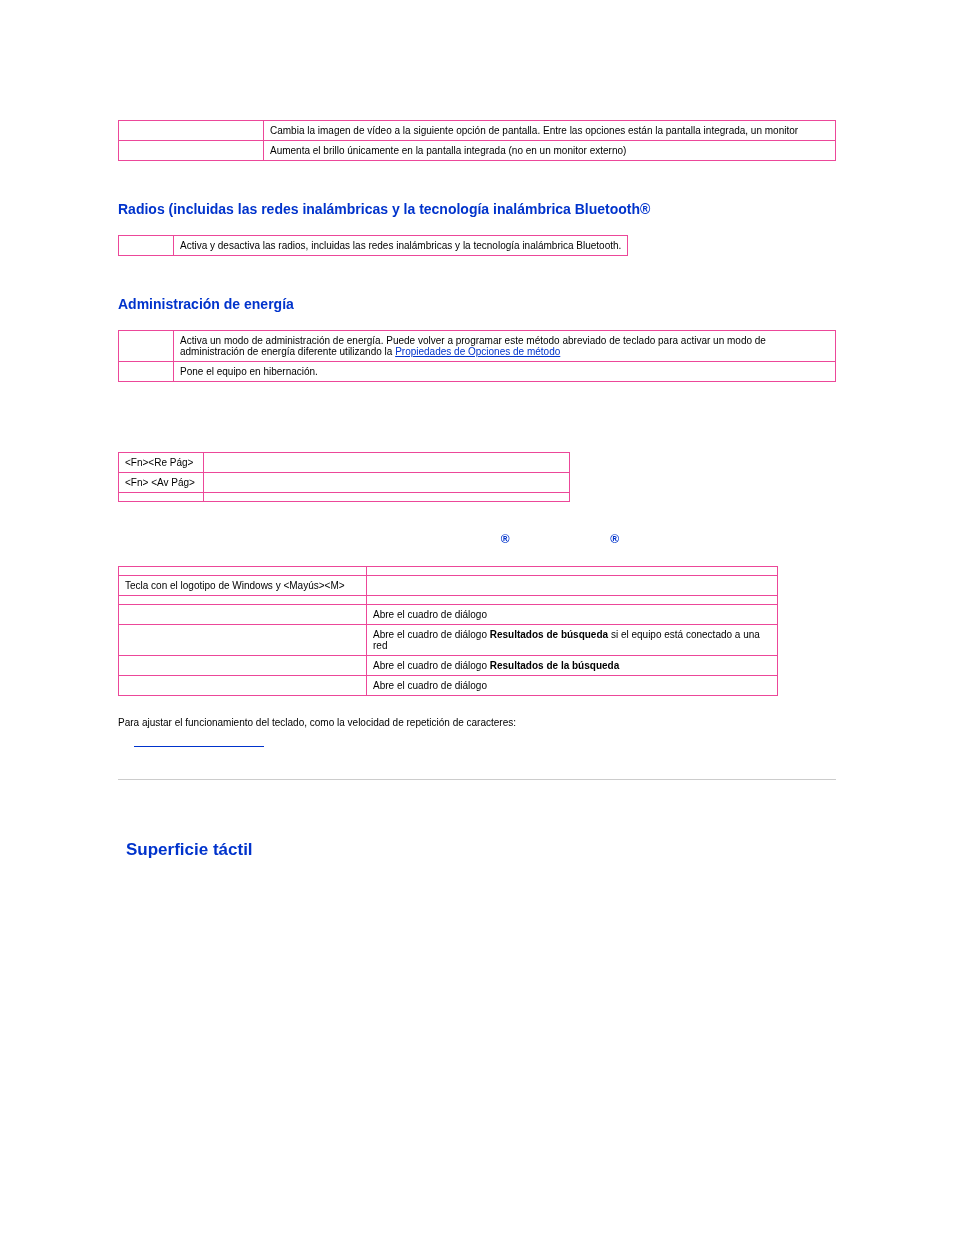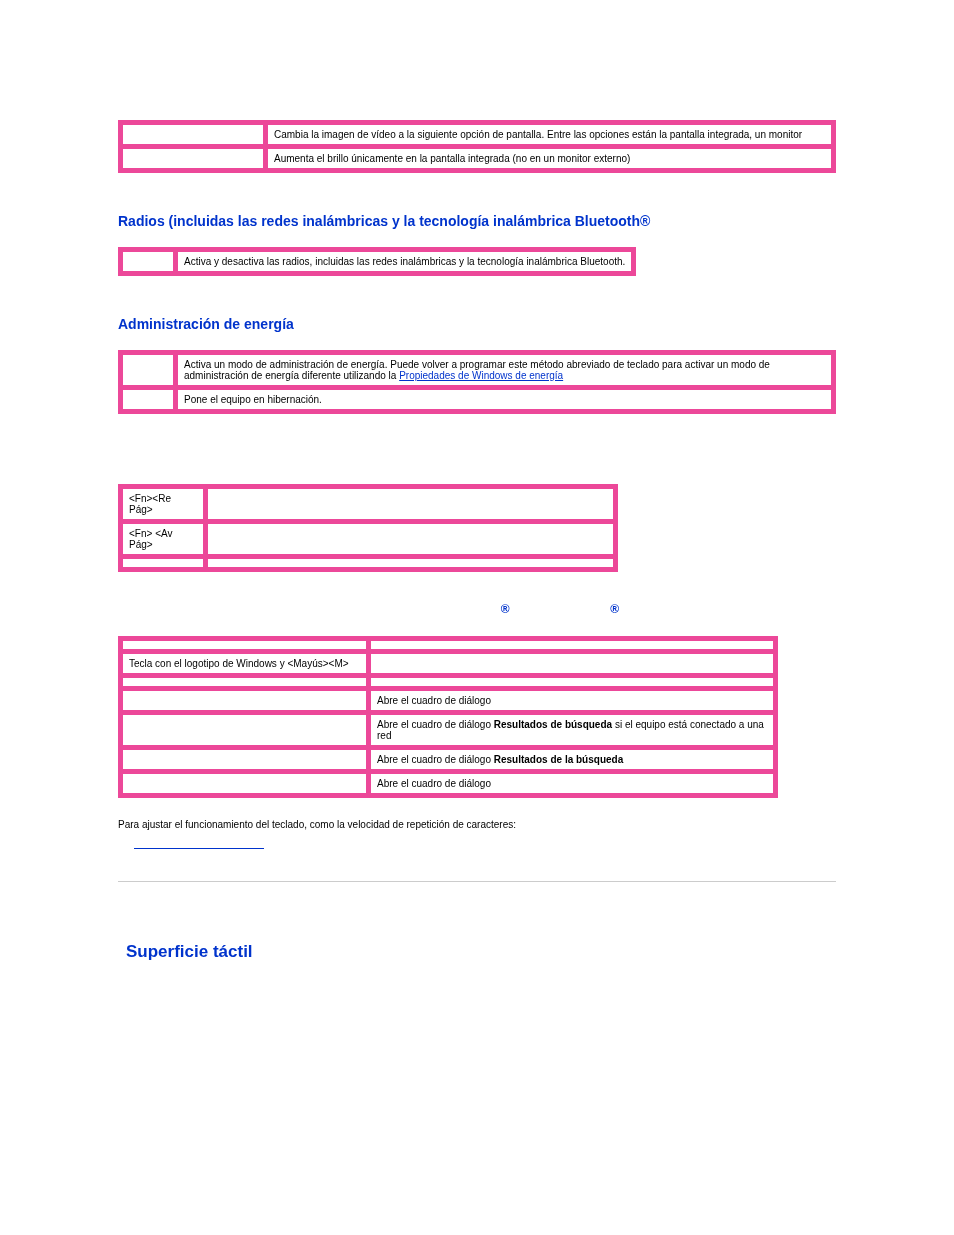--- a/index.html
+++ b/index.html
@@ -14,21 +14,21 @@
   .page {
     width: 954px;
     margin: 0 auto;
     padding: 120px 118px 60px 118px;
   }
   table {
     border-collapse: collapse;
     margin-bottom: 20px;
   }
   td {
-    border: 5px solid #ec4899;
+    border: 1px solid #ec4899;
     padding: 4px 6px;
     font-size: 10px;
     vertical-align: middle;
   }
   .col-left {
     width: 145px;
   }
   .h2 {
     color: #0033cc;
     font-size: 14px;
@@ -97,33 +97,33 @@
   </tbody>
     </table>
 
   <div class="h2">Administración de energía</div>
 
   <table class="table-full">
     <tbody>
         <tr>
       <td style="width:55px"></td>
       <td>
-        <span>Activa un modo de administración de energía. Puede volver a programar este método abreviado de teclado para activar un modo de administración de energía diferente utilizando la </span><span class="link">Propiedades de Windows de energía</span>
+        <span>Activa un modo de administración de energía. Puede volver a programar este método abreviado de teclado para activar un modo de administración de energía diferente utilizando la </span><span class="link">Propiedades de Opciones de método</span>
       </td>
     </tr>
     <tr>
       <td style="width:55px"></td>
       <td>Pone el equipo en hibernación.</td>
     </tr>
   </tbody>
     </table>
 
   <div style="height:50px"></div>
 
-  <table style="width:500px">
+  <table style="width:452px">
     <tbody>
         <tr>
       <td style="width:85px">&lt;Fn&gt;&lt;Re Pág&gt;</td>
       <td></td>
     </tr>
     <tr>
       <td>&lt;Fn&gt; &lt;Av Pág&gt;</td>
       <td></td>
     </tr>
     <tr>

